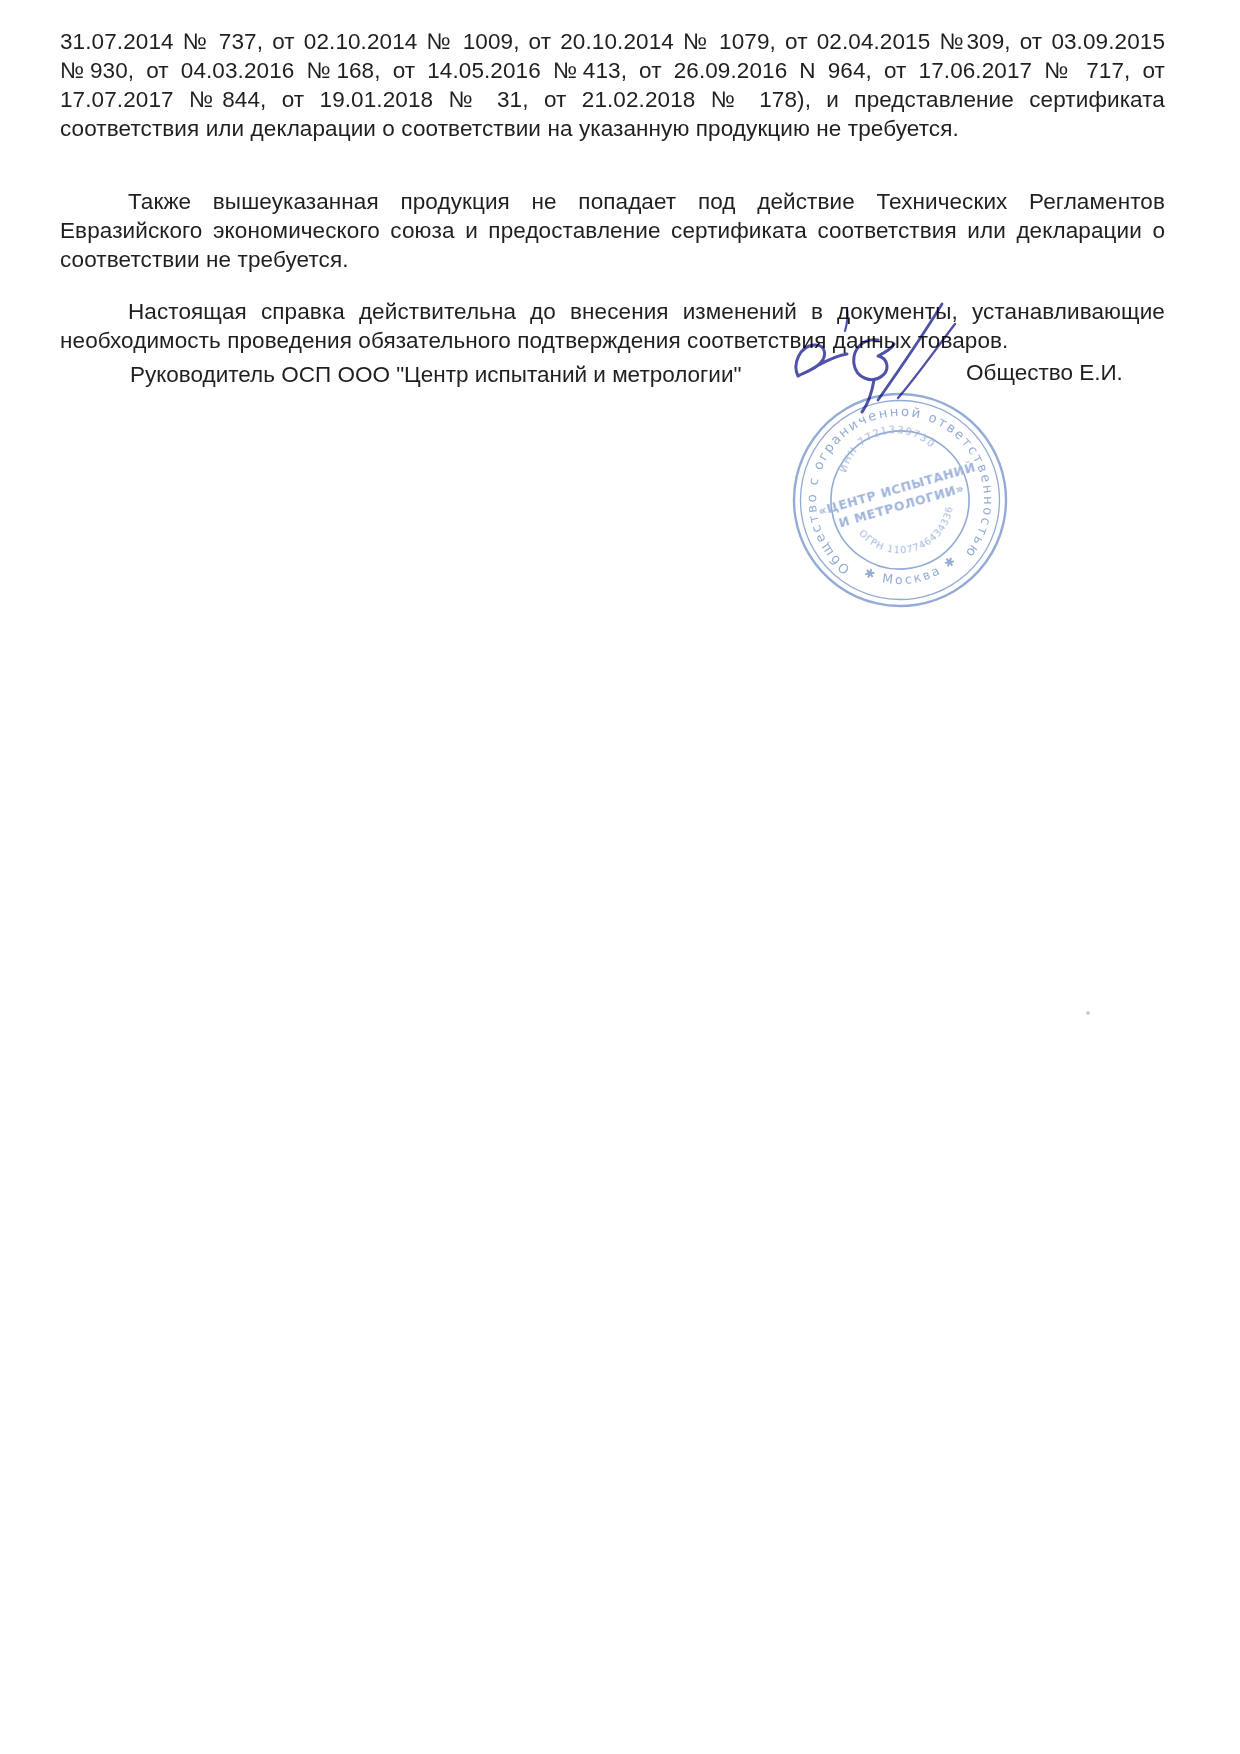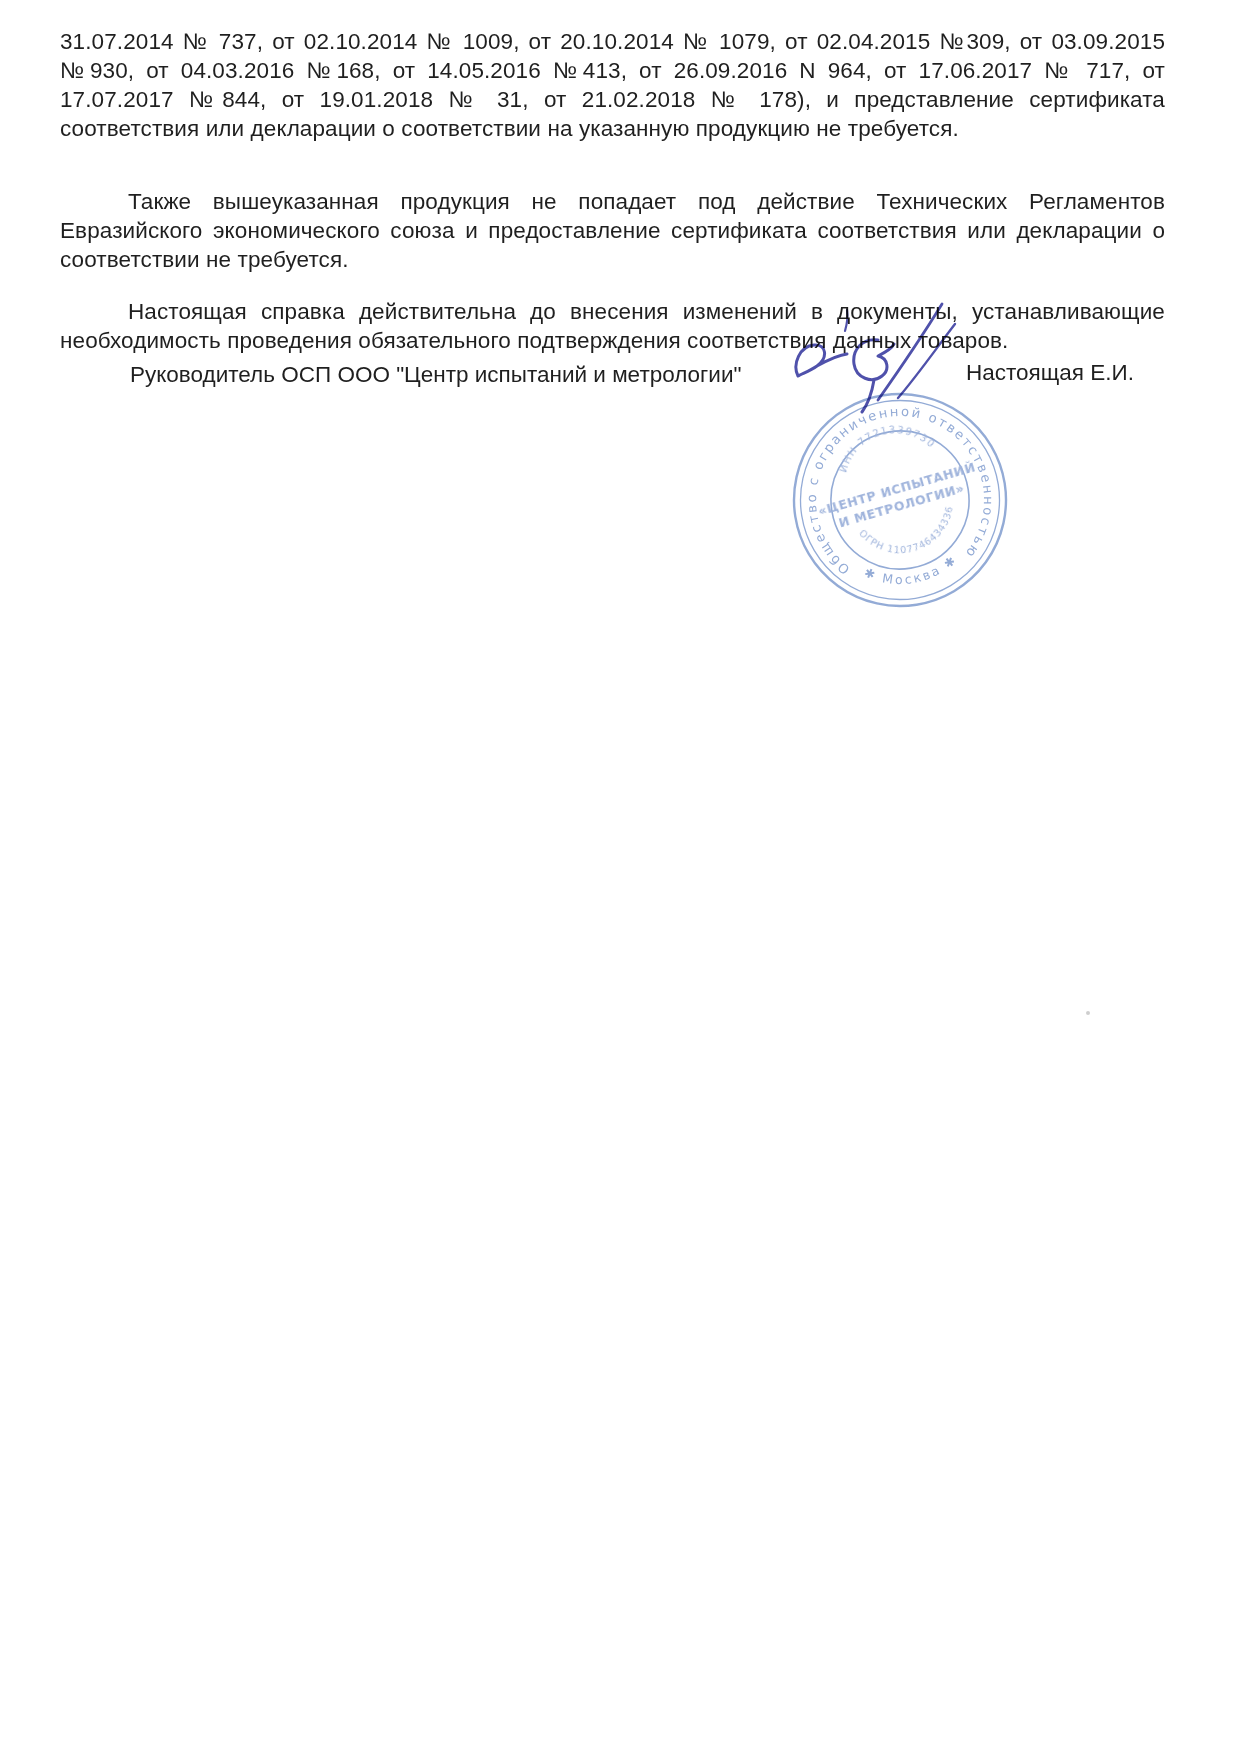--- a/index.html
+++ b/index.html
@@ -78,21 +78,21 @@
 
 <div class="page">
 
   <div class="text-block">
     <p class="para">31.07.2014 № 737, от 02.10.2014 № 1009, от 20.10.2014 № 1079, от 02.04.2015 №309, от 03.09.2015 №930, от 04.03.2016 №168, от 14.05.2016 №413, от 26.09.2016 N 964, от 17.06.2017 № 717, от 17.07.2017 №844, от 19.01.2018 № 31, от 21.02.2018 № 178), и представление сертификата соответствия или декларации о соответствии на указанную продукцию не требуется.</p>
     <p class="para indent">Также вышеуказанная продукция не попадает под действие Технических Регламентов Евразийского экономического союза и предоставление сертификата соответствия или декларации о соответствии не требуется.</p>
     <p class="para indent spaced">Настоящая справка действительна до внесения изменений в документы, устанавливающие необходимость проведения обязательного подтверждения соответствия данных товаров.</p>
   </div>
 
   <div class="sig-role">Руководитель ОСП ООО "Центр испытаний и метрологии"</div>
-  <div class="sig-name">Настоящая Е.И.</div>
+  <div class="sig-name">Общество Е.И.</div>
 
   <svg class="stamp" viewBox="0 0 224 224" aria-hidden="true">
     <defs>
       <path id="ring-path" d="M 52.6,171.4 A 84,84 0 1 1 171.4,171.4" fill="none"></path>
       <path id="city-path" d="M 39.3,154 A 84,84 0 0 0 184.7,154" fill="none"></path>
       <path id="inn-path" d="M 62.8,103.3 A 50,50 0 1 1 161.2,103.3" fill="none"></path>
       <path id="ogrn-path" d="M 62,129.7 A 53,53 0 0 0 162,129.7" fill="none"></path>
       <filter id="smudge">
           <feGaussianBlur stdDeviation="0.55"></feGaussianBlur>
         </filter>

